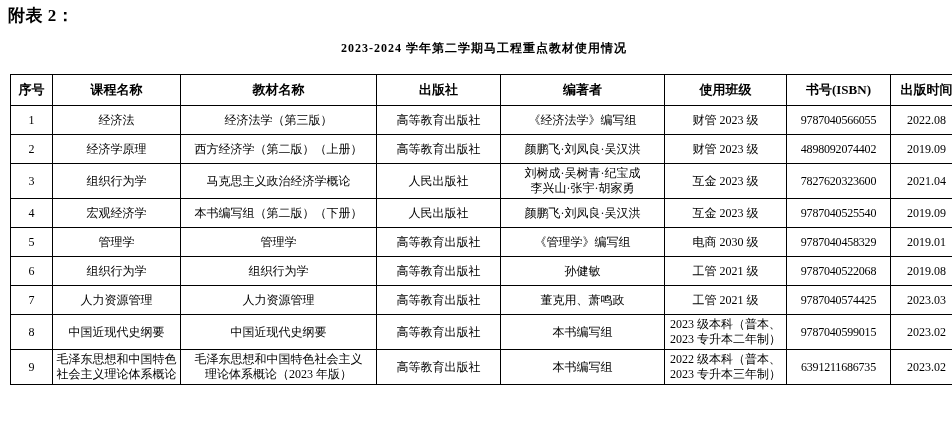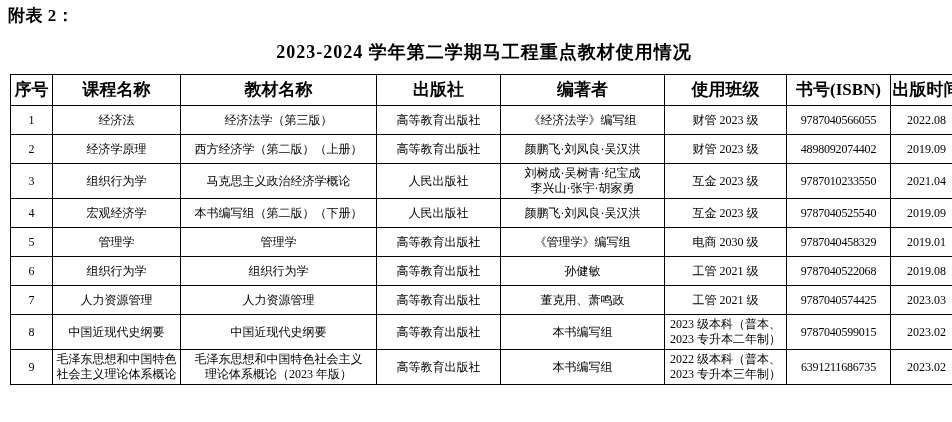--- a/index.html
+++ b/index.html
@@ -29,21 +29,21 @@
     font-weight: bold;
     font-family: "Liberation Serif", "DejaVu Serif", serif;
     letter-spacing: 0.5px;
   }
   .doc-title {
     position: absolute;
     left: 16px;
     right: 0;
     top: 40px;
     text-align: center;
-    font-size: 18px;
+    font-size: 12px;
     font-weight: bold;
     font-family: "Liberation Serif", "DejaVu Serif", serif;
     letter-spacing: 1px;
   }
   table.main {
     position: absolute;
     left: 10px;
     top: 74px;
     width: 932px;
     border-collapse: collapse;
@@ -53,21 +53,21 @@
     border: 1px solid #000000;
     text-align: center;
     vertical-align: middle;
     font-family: "Liberation Serif", "DejaVu Serif", serif;
     font-size: 12px;
     padding: 2px 1px;
     line-height: 1.25;
   }
   table.main thead th {
     font-weight: bold;
-    font-size: 17px;
+    font-size: 13px;
     height: 26px;
   }
   table.main tbody td {
     height: 24px;
   }
   .c0 { width: 42px; }
   .c1 { width: 128px; }
   .c2 { width: 196px; }
   .c3 { width: 124px; }
   .c4 { width: 164px; }
@@ -134,21 +134,21 @@
       <tr>
         <td>3</td>
         <td>组织行为学</td>
         <td>马克思主义政治经济学概论</td>
         <td>人民出版社</td>
         <td class="multiline">
           <span>刘树成·吴树青·纪宝成</span>
           <span>李兴山·张宇·胡家勇</span>
         </td>
         <td>互金 2023 级</td>
-        <td class="isbn">9787010233550</td>
+        <td class="isbn">7827620323600</td>
         <td>2021.04</td>
       </tr>
       <tr>
         <td>4</td>
         <td>宏观经济学</td>
         <td>本书编写组（第二版）（下册）</td>
         <td>人民出版社</td>
         <td>颜鹏飞·刘凤良·吴汉洪</td>
         <td>互金 2023 级</td>
         <td class="isbn">9787040525540</td>

